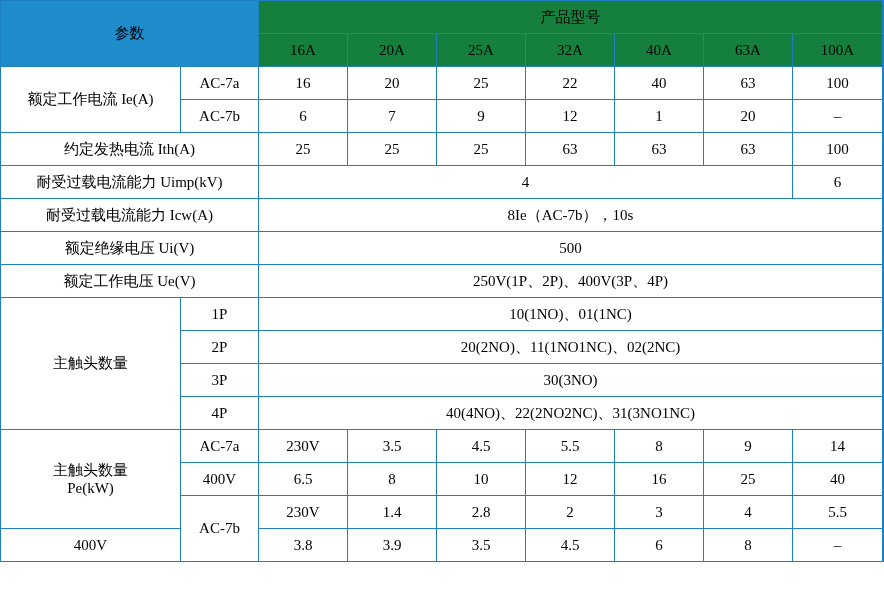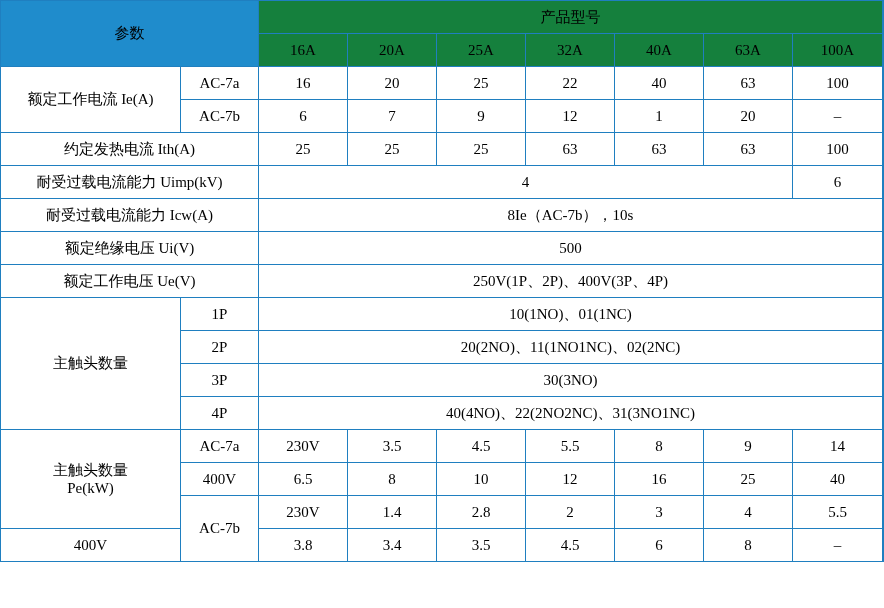--- a/index.html
+++ b/index.html
@@ -201,21 +201,21 @@
       <td>2.8</td>
       <td>2</td>
       <td>3</td>
       <td>4</td>
       <td>5.5</td>
       <td>–</td>
     </tr>
     <tr>
       <td class="sub">400V</td>
       <td>3.8</td>
-      <td>3.4</td>
+      <td>3.9</td>
       <td>3.5</td>
       <td>4.5</td>
       <td>6</td>
       <td>8</td>
       <td>–</td>
     </tr>
   </tbody>
 </table>
 
 </body></html>

